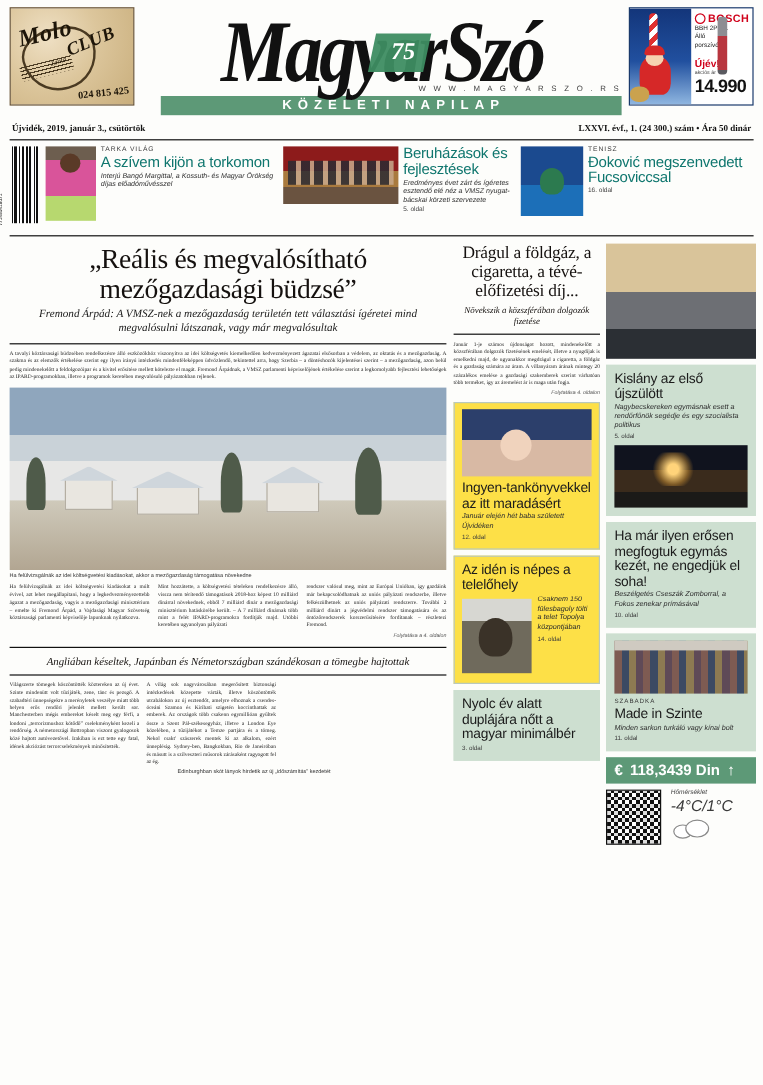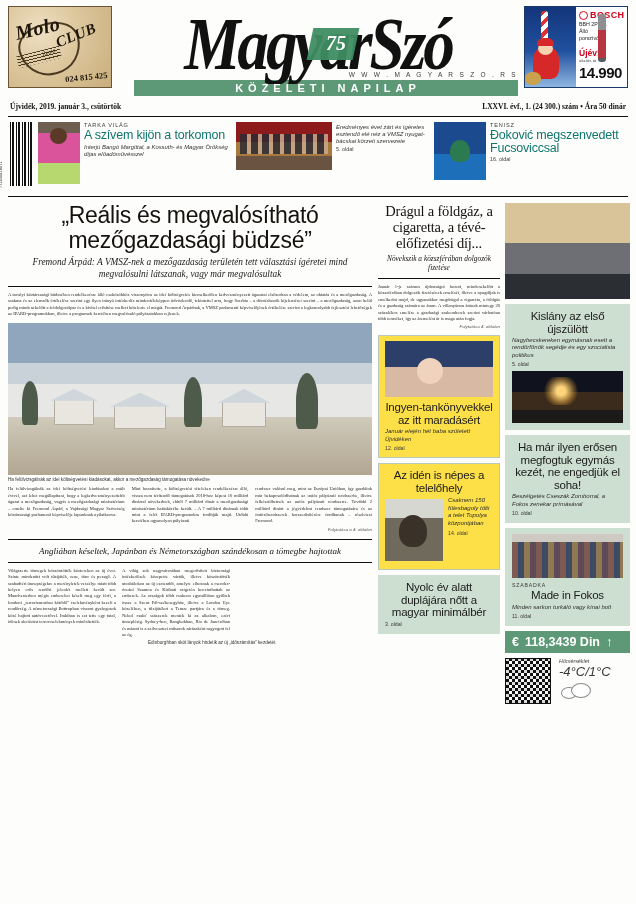--- a/index.html
+++ b/index.html
@@ -255,21 +255,21 @@
   .main{
     display:flex; gap:6px; padding-top:6px;
     height:688px;
   }
   .col-left{ width:364px; flex:0 0 auto; position:relative; }
   .col-right{ width:252px; flex:0 0 auto; display:flex; gap:5px; }
   .col-mid{ width:122px; }
   .col-far{ width:125px; }
 
   h1.lead{
-    font-family:Liberation Sans, sans-serif;
+    font-family:Liberation Serif, serif;
     font-size:23px; line-height:25px; text-align:center; font-weight:400;
     letter-spacing:-.3px;
   }
   .lead-sub{
     font-family:"Liberation Serif",serif;
     font-style:italic; font-size:9.3px; line-height:11.5px;
     text-align:center; margin-top:4px; color:#1a1a1a;
   }
   .rule-thin{ border-top:.8px solid #111; margin:6px 0 5px 0; }
 
@@ -355,21 +355,20 @@
   .card.plain{ background:#fde047; }
   .card-kicker{
     font-family:"Liberation Sans",sans-serif;
     font-size:5.2px; letter-spacing:.8px; color:#3a3a3a; text-transform:uppercase;
     margin-bottom:1px;
   }
   .card-head{
     font-family:"Liberation Sans",sans-serif;
     font-size:11.5px; line-height:12.5px; color:#1b1b1b; font-weight:400;
     letter-spacing:-.2px;
-    text-align:center;
   }
   .card-sub{
     font-family:"Liberation Sans",sans-serif;
     font-size:6px; line-height:7.4px; font-style:italic; color:#2e2e2e;
     margin-top:2px;
   }
   .card-page{
     font-family:"Liberation Sans",sans-serif;
     font-size:5.2px; color:#3a3a3a; margin-top:2px;
   }
@@ -483,20 +482,21 @@
       <div class="txt">
         <div class="kicker">TARKA VILÁG</div>
         <div class="t-head">A szívem kijön a torkomon</div>
         <div class="t-sub">Interjú Bangó Margittal, a Kossuth- és Magyar Örökség díjas előadóművésszel</div>
       </div>
     </div>
 
     <div class="teaser t2">
       <div class="thumb"></div>
       <div class="txt">
+        <div class="t-head">Beruházások és fejlesztések</div>
         <div class="t-sub">Eredményes évet zárt és ígéretes esztendő elé néz a VMSZ nyugat-bácskai körzeti szervezete</div>
         <div class="t-page">5. oldal</div>
       </div>
     </div>
 
     <div class="teaser t3">
       <div class="thumb"></div>
       <div class="txt">
         <div class="kicker">TENISZ</div>
         <div class="t-head">Đoković megszenvedett Fucsoviccsal</div>
@@ -593,21 +593,21 @@
 
         <div class="card green">
           <div class="card-head">Ha már ilyen erősen megfogtuk egymás kezét, ne engedjük el soha!</div>
           <div class="card-sub">Beszélgetés Cseszák Zomborral, a Fokos zenekar prímásával</div>
           <div class="card-page">10. oldal</div>
         </div>
 
         <div class="card green">
           <div class="card-photo ph-clothes" style="margin-top:0;margin-bottom:4px"></div>
           <div class="card-kicker">SZABADKA</div>
-          <div class="card-head">Made in Fokos</div>
+          <div class="card-head">Made in Szinte</div>
           <div class="card-sub">Minden sarkon turkáló vagy kínai bolt</div>
           <div class="card-page">11. oldal</div>
         </div>
 
         <div class="rate">
           <span>€</span>
           <span>118,3439 Din</span>
           <span>↑</span>
         </div>
 

